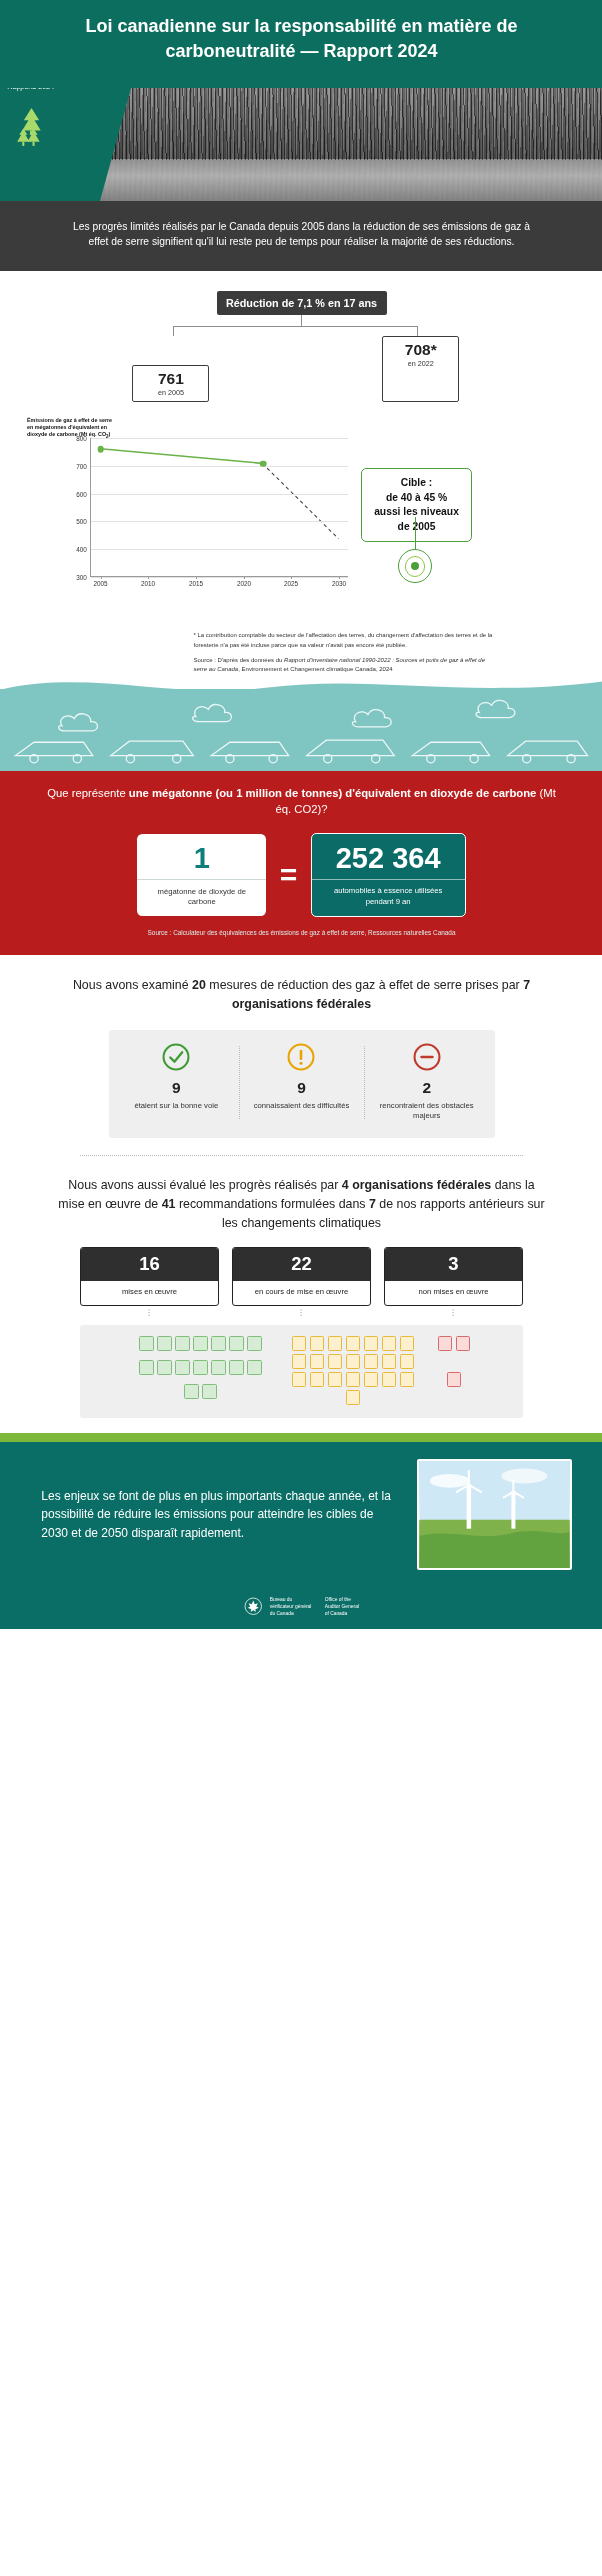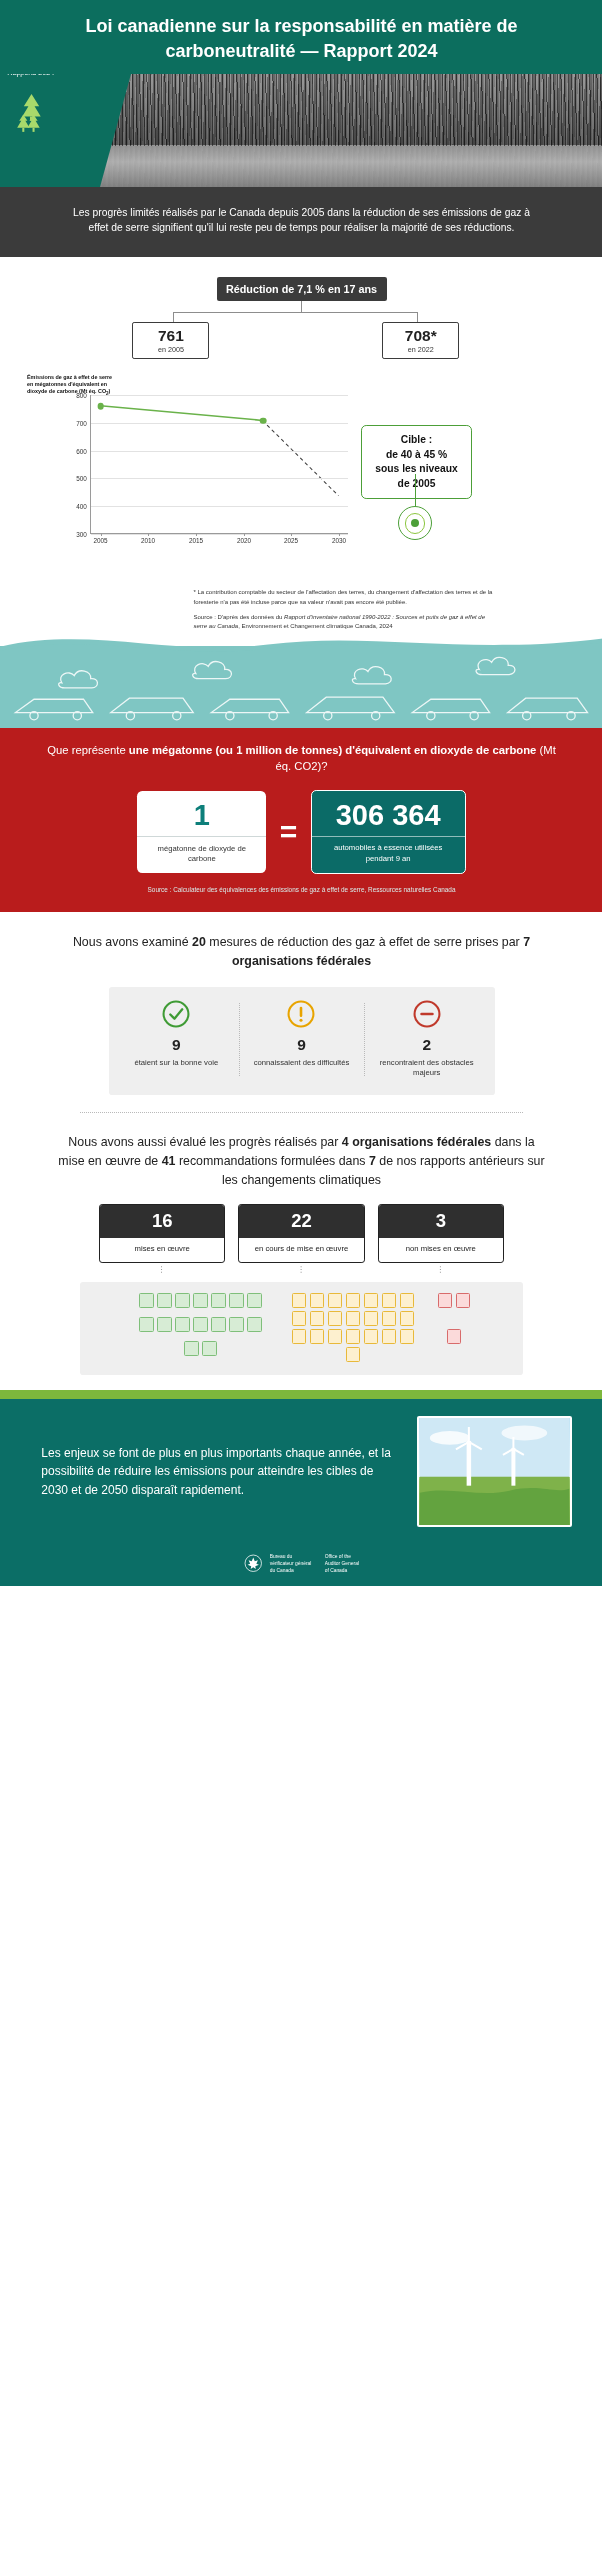--- a/index.html
+++ b/index.html
@@ -10,21 +10,21 @@
     background:#ffffff;
     color:#222;
     -webkit-font-smoothing:antialiased;
   }
   .page { width:603px; position:relative; overflow:hidden; }
 
   
   .header {
     position:relative;
     background:#0f6b5c;
-    height:74px;
+    height:88px;
   }
   .header-green {
     position:absolute; left:0; top:0; width:100%; height:88px;
     background:#0c6e5e;
   }
   .header-title {
     position:absolute; left:0; top:14.4px; width:603px;
     text-align:center;
     color:#ffffff;
     font-size:18px;
@@ -111,21 +111,21 @@
     position:absolute; left:36px; right:49px; top:0; height:9.3px;
     border-left:1px solid #8d8d8d; border-right:1px solid #8d8d8d; border-top:1px solid #8d8d8d;
   }
   .kpi-box{
     position:relative; top:9.3px;
     width:77px; border:1px solid #3b3b3b; border-radius:2.1px;
     text-align:center; padding:5.2px 3.1px 4.1px; background:#fff;
   }
   .kpi-box .v{ font-size:15.5px; font-weight:bold; color:#222; line-height:1.05;}
   .kpi-box .y{ font-size:7.2px; color:#333; margin-top:1px;}
-  .kpi-left{ margin-left:-4.1px; }
+  .kpi-left{ margin-left:-4.1px;margin-top:29px; }
   .kpi-right{ margin-right:7.2px; }
 
   .chart-wrap{
     position:relative;
     width:603px;
     height:222px;
     margin-top:13.4px;
   }
   .yaxis-label{
     position:absolute; left:27px; top:10.3px; width:108px;
@@ -232,21 +232,21 @@
     width:443px; margin:17.5px auto 0; border-top:1px dotted #b9b9b9;
   }
 
   
   .recos{ background:#fff; padding:14.4px 0 15.5px; text-align:center;}
   .recos h2{
     font-size:12.4px; font-weight:normal; color:#222; line-height:1.55; margin:0 0 13.4px; padding:0 57px;
   }
   .recos h2 b{ font-weight:bold;text-align:right; }
   .reco-cards{
-    width:405px; margin:0 auto; display:flex; gap:13px; justify-content:space-between;
+    width:443px; margin:0 auto; display:flex; gap:13px; justify-content:space-between;
   }
   .rcard{ width:139px; border:1px solid #222; border-radius:3.1px; overflow:hidden; background:#fff;}
   .rcard .top{ background:#2f2f2f; color:#fff; font-size:18.5px; font-weight:bold; padding:5.2px 0 6.2px;}
   .rcard .bot{ font-size:7.7px; color:#222; padding:6.2px 5.2px 7.2px; line-height:1.35;}
   .vdots{ text-align:center; color:#8a8a8a; font-size:8.2px; letter-spacing:1px; margin:3.1px 0 2.1px; line-height:1.05;}
   .grid-panel{
     width:443px; margin:5.2px auto 0; background:#efefef; border-radius:3.1px;
     display:flex; gap:13.4px; justify-content:center; padding:11.3px 0 13.4px;
   }
   .gcol{ width:139px; display:flex; flex-wrap:wrap; gap:3.6px; justify-content:center;}
@@ -362,21 +362,21 @@
           <div class="tickmark" style="left: 200px;"></div>
           <div class="xtick" style="left: 248px;">2030</div>
           <div class="tickmark" style="left: 248px;"></div>
           <div class="dot" style="left: 9.5px; top: 11px; background: rgb(106, 178, 74);"></div>
           <div class="dot" style="left: 172px; top: 25.6px; background: rgb(106, 178, 74);"></div>
         </div>
 
       <div class="target-box">
         <div>Cible :</div>
         <div>de 40 à 45 %</div>
-        <div>sous les niveaux</div>
+        <div>aussi les niveaux</div>
         <div>de 2005</div>
       </div>
       <div class="target-stem"></div>
       <div class="bullseye">
         <div class="r2">
             <div class="r3"></div>
           </div>
       </div>
     </div>
 
@@ -425,21 +425,21 @@
     <div class="mt-question">
       <span>Que représente </span><b>une mégatonne (ou 1 million de tonnes) d'équivalent en dioxyde de carbone</b><span> (Mt éq. CO2)?</span>
     </div>
     <div class="mt-equation">
       <div class="mt-card">
         <div class="big">1</div>
         <div class="cap">mégatonne de dioxyde de carbone</div>
       </div>
       <div class="equals">=</div>
       <div class="mt-card2">
-        <div class="big">306 364</div>
+        <div class="big">252 364</div>
         <div class="cap">automobiles à essence utilisées pendant 9 an</div>
       </div>
     </div>
     <div class="mt-source">Source : Calculateur des équivalences des émissions de gaz à effet de serre, Ressources naturelles Canada</div>
   </div>
 
   <div class="measures">
     <h2>
       <span>Nous avons examiné </span><b>20</b><span> mesures de réduction des gaz à effet de serre prises par </span><b>7 organisations fédérales</b>
     </h2>

